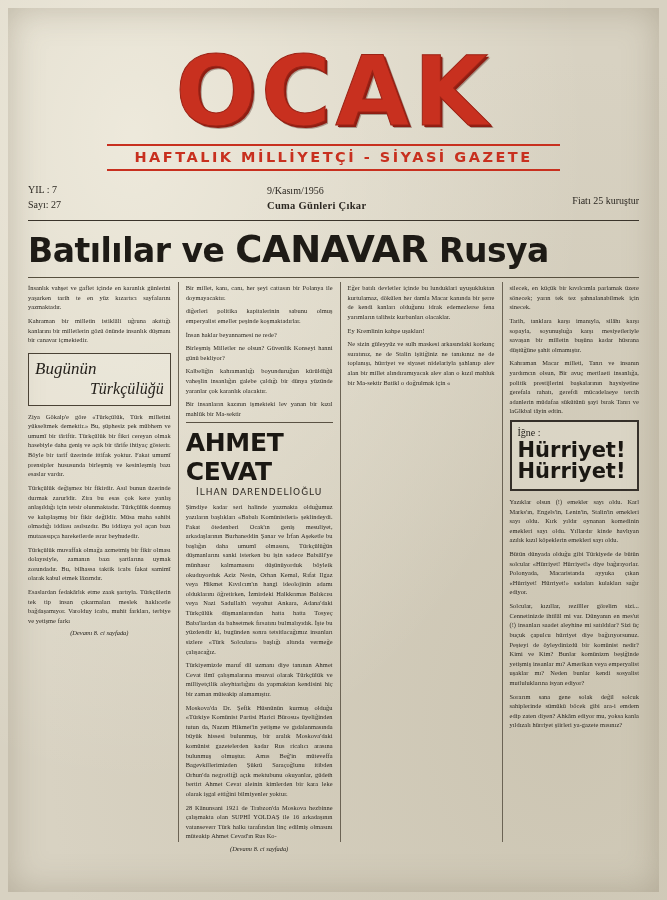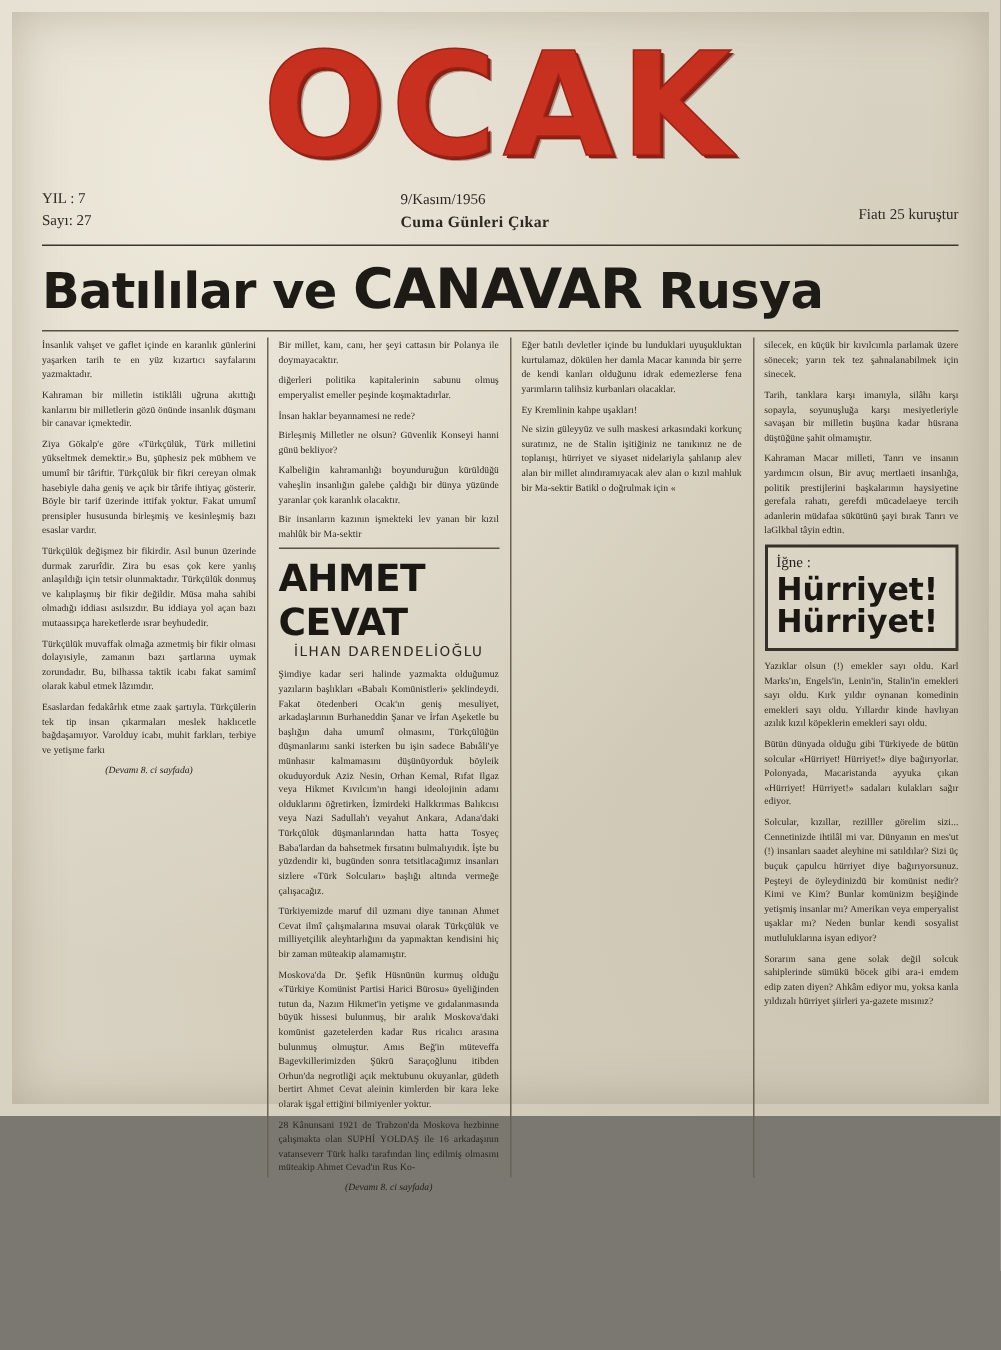--- a/index.html
+++ b/index.html
@@ -9,27 +9,27 @@
   }
   body {
     width: 667px;
     height: 900px;
     overflow: hidden;
     font-family: "Liberation Serif", serif;
   }
   .page {
     position: relative;
     width: 667px;
-    height: 744px;
+    height: 900px;
     background: #d8d2c2;
     background-image:
       radial-gradient(ellipse at 20% 15%, rgba(255,252,240,0.55), rgba(255,252,240,0) 60%),
       radial-gradient(ellipse at 85% 80%, rgba(190,182,160,0.45), rgba(190,182,160,0) 65%);
     box-sizing: border-box;
-    padding: 14px 28px 14px 28px;
+    padding: 36px 28px 14px 28px;
     color: #24211c;
   }
   .paper-edge {
     position: absolute;
     left: 8px; top: 8px; right: 8px; bottom: 8px;
     pointer-events: none;
     box-shadow: inset 0 0 34px rgba(120,110,85,0.35);
   }
 
   
@@ -206,20 +206,21 @@
   }
 </style>
 </head>
 <body>
 
 <div class="page">
   <div class="paper-edge"></div>
 
   <div class="masthead">
     <div class="ocak-title">OCAK</div>
+    <div class="subtitle-bar">HAFTALIK  MİLLİYETÇİ - SİYASİ  GAZETE</div>
   </div>
 
   <div class="issue-line">
     <div class="issue-left">
       <div>YIL : 7</div>
       <div>Sayı: 27</div>
     </div>
     <div class="issue-center">
       <div class="date">9/Kasım/1956</div>
       <div class="day">Cuma Günleri Çıkar</div>
@@ -234,20 +235,26 @@
   </div>
 
   <hr class="rule thin">
 
   <div class="cols">
 
     <div class="col c1">
       <p class="body first">İnsanlık vahşet ve gaflet içinde en karanlık günlerini yaşarken tarih te en yüz kızartıcı sayfalarını yazmaktadır.</p>
       <p class="body">Kahraman bir milletin istiklâli uğruna akıttığı kanlarını bir milletlerin gözü önünde insanlık düşmanı bir canavar içmektedir.</p>
 
+      <div class="boxed">
+        <div class="script-title">
+          <span>Bugünün</span>
+          <span class="l2">Türkçülüğü</span>
+        </div>
+      </div>
 
       <p class="body">Ziya Gökalp'e göre «Türkçülük, Türk milletini yükseltmek demektir.» Bu, şüphesiz pek mübhem ve umumî bir târiftir. Türkçülük bir fikri cereyan olmak hasebiyle daha geniş ve açık bir târife ihtiyaç gösterir. Böyle bir tarif üzerinde ittifak yoktur. Fakat umumî prensipler hususunda birleşmiş ve kesinleşmiş bazı esaslar vardır.</p>
       <p class="body">Türkçülük değişmez bir fikirdir. Asıl bunun üzerinde durmak zarurîdir. Zira bu esas çok kere yanlış anlaşıldığı için tetsir olunmaktadır. Türkçülük donmuş ve kalıplaşmış bir fikir değildir. Müsa maha sahibi olmadığı iddiası asılsızdır. Bu iddiaya yol açan bazı mutaassıpça hareketlerde ısrar beyhudedir.</p>
       <p class="body">Türkçülük muvaffak olmağa azmetmiş bir fikir olması dolayısiyle, zamanın bazı şartlarına uymak zorundadır. Bu, bilhassa taktik icabı fakat samimî olarak kabul etmek lâzımdır.</p>
       <p class="body">Esaslardan fedakârlık etme zaak şartıyla. Türkçülerin tek tip insan çıkarmaları meslek haklıcetle bağdaşamıyor. Varolduy icabı, muhit farkları, terbiye ve yetişme farkı</p>
       <div class="col-foot">(Devamı 8. ci sayfada)</div>
     </div>
 
     <div class="col c2">
       <p class="body first">Bir millet, kanı, canı, her şeyi cattasın bir Polanya ile doymayacaktır.</p>

